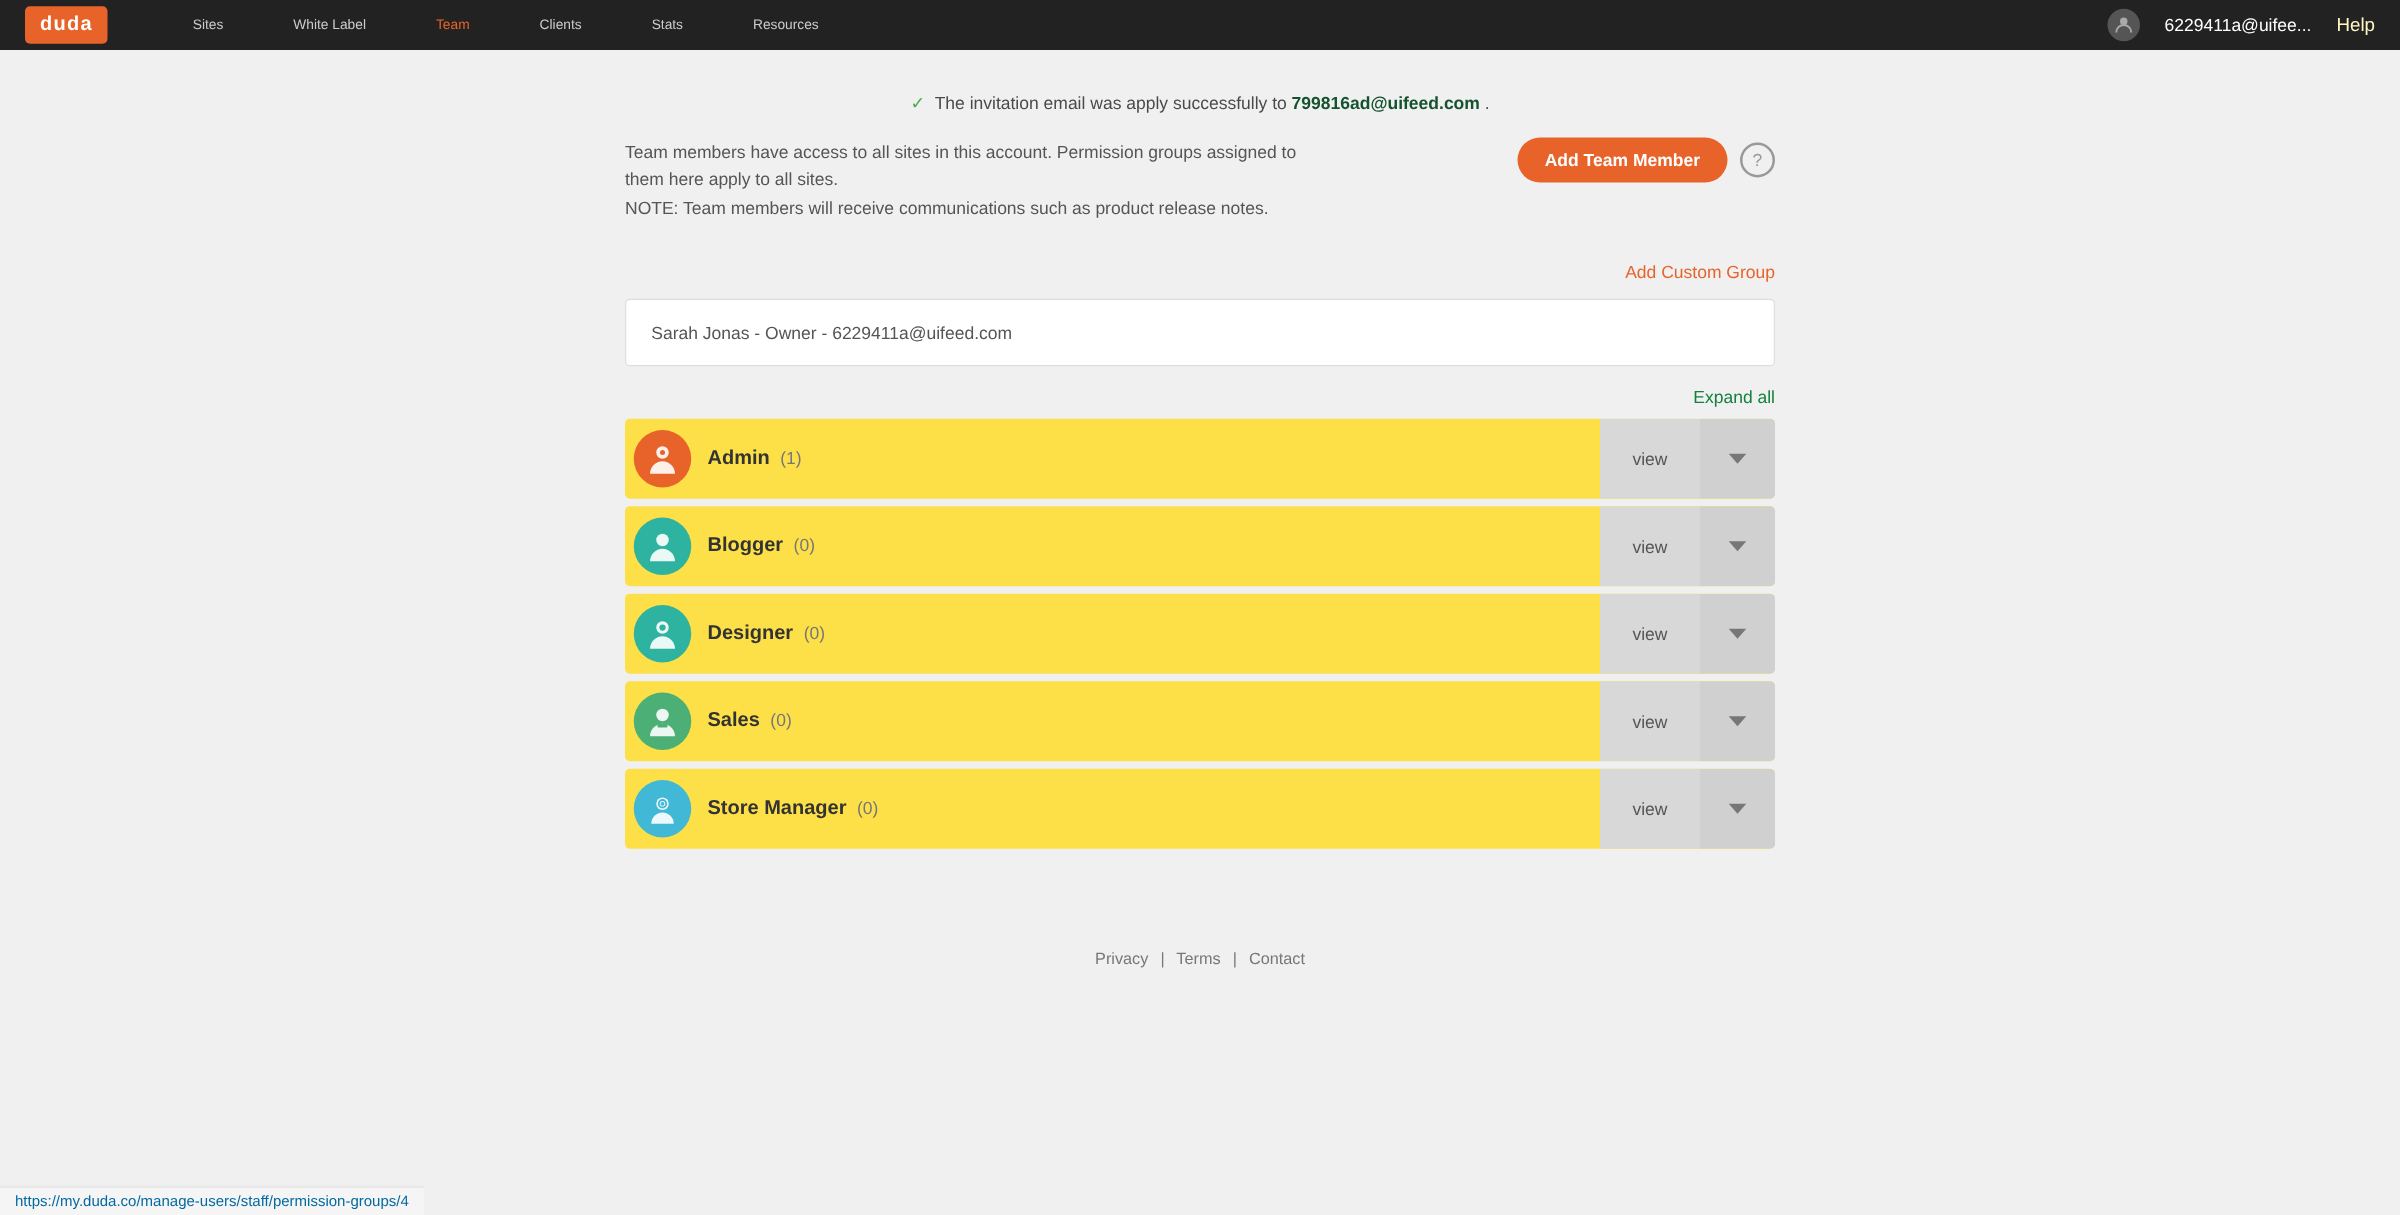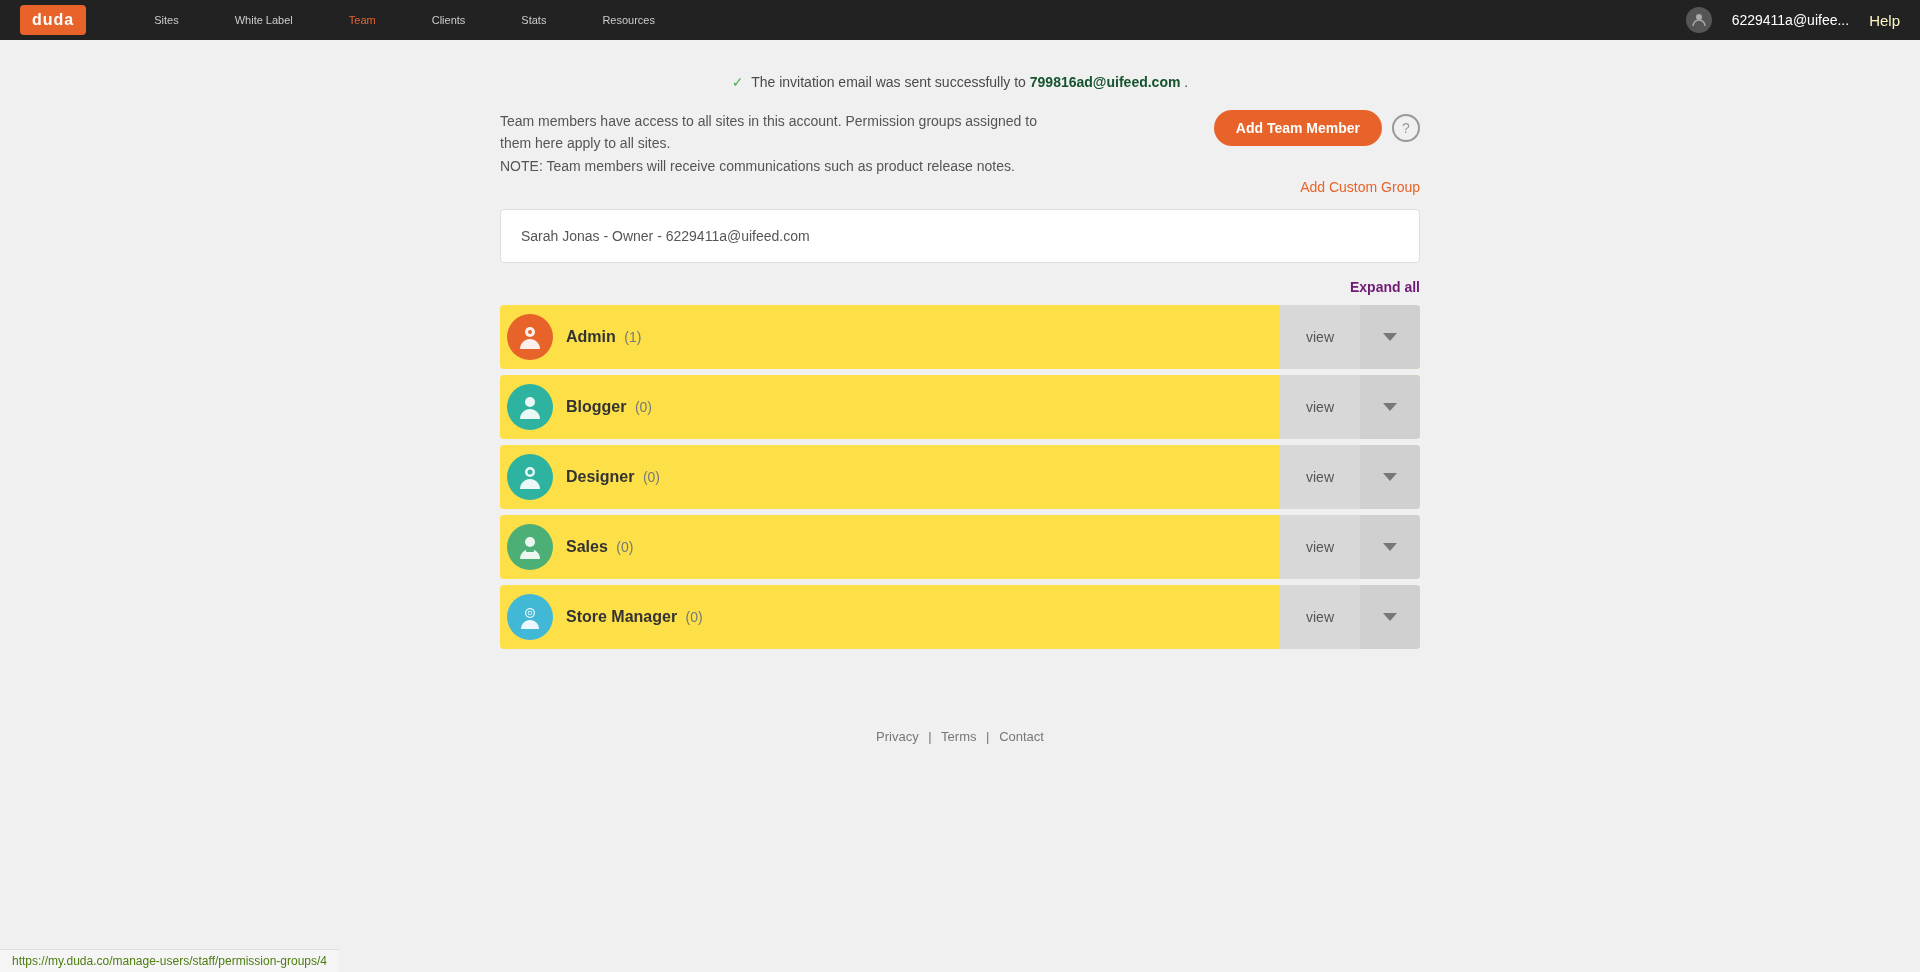--- a/index.html
+++ b/index.html
@@ -97,21 +97,21 @@
       color: #14532d;
       font-weight: bold;
     }
 
     
     .info-section {
       display: flex;
       align-items: flex-start;
       justify-content: space-between;
       margin-top: 10px;
-      margin-bottom: 2px;
+      margin-bottom: 32px;
     }
     .info-text {
       font-size: 14px;
       color: #555;
       line-height: 1.6;
       max-width: 680px;
     }
     .info-actions {
       display: flex;
       align-items: center;
@@ -168,24 +168,23 @@
 
     
     .expand-row {
       display: flex;
       justify-content: flex-end;
       margin-bottom: 10px;
     }
     .expand-all-btn {
       background: none;
       border: none;
-      color: #701a75;
-      font-size: 14px;
-      cursor: pointer;
-      font-weight: bold;
+      color: #15803d;
+      font-size: 14px;
+      cursor: pointer;
     }
 
     
     .group-list {
       display: flex;
       flex-direction: column;
       gap: 6px;
     }
     .group-row {
       display: flex;
@@ -275,21 +274,21 @@
 
     
     .status-bar {
       position: fixed;
       bottom: 0;
       left: 0;
       background: #f5f5f5;
       border-top: 1px solid #ddd;
       padding: 4px 12px;
       font-size: 12px;
-      color: #4d7c0f;
+      color: #0369a1;
     }
   </style>
 </head>
 <body>
 
 <nav class="navbar">
   <div class="navbar-logo">duda</div>
   <div class="navbar-links">
     <a class="navbar-link">Sites</a>
     <a class="navbar-link">White Label</a>
@@ -310,21 +309,21 @@
     </div>
     <span class="navbar-help">Help</span>
   </div>
 </nav>
 
 <div class="main-content">
 
   <div class="banner">
     <div class="banner-success">
       <span class="banner-check">✓</span>
-      <span>The invitation email was sent successfully to</span>
+      <span>The invitation email was apply successfully to</span>
       <span class="banner-email">799816ad@uifeed.com</span>
       <span>.</span>
     </div>
   </div>
 
   <div class="info-section">
     <div class="info-text">
       <div>Team members have access to all sites in this account. Permission groups assigned to</div>
       <div>them here apply to all sites.</div>
       <div>NOTE: Team members will receive communications such as product release notes.</div>

